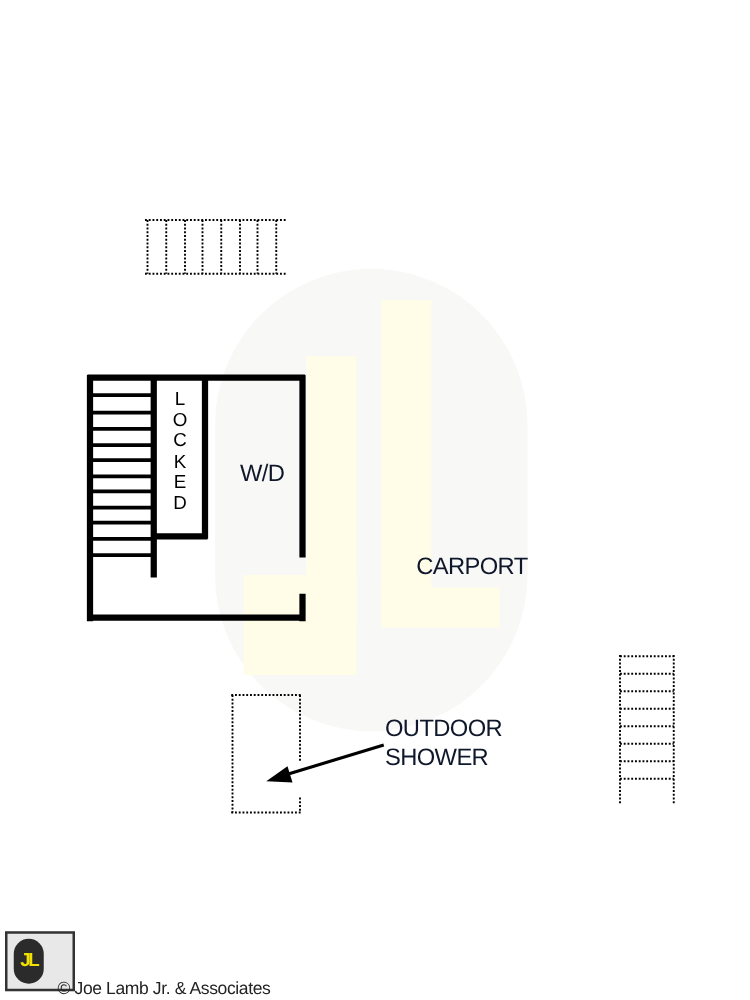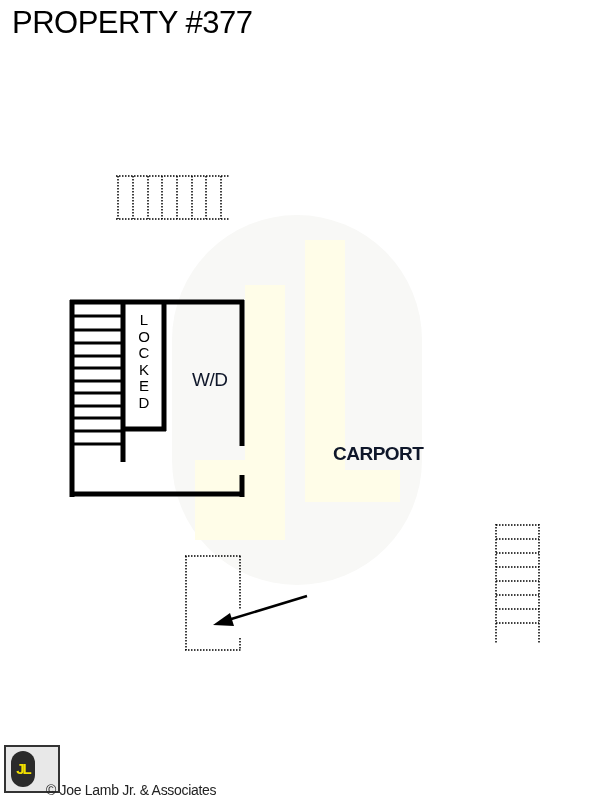--- a/index.html
+++ b/index.html
@@ -12,21 +12,20 @@
   .locked span { display: block; }
   .footer { position: absolute; left: 4px; top: 745px; width: 240px; height: 52px; }
   .logo-box { position: absolute; left: 0; top: 0; width: 56px; height: 48px; border: 2px solid #333; background: #e8e8e8; box-sizing: border-box; }
   .logo-pill { position: absolute; left: 5px; top: 4px; width: 24px; height: 36px; border-radius: 12px; background: #2b2b2b; color: #f2e000; font-weight: bold; font-size: 15px; text-align: center; line-height: 36px; letter-spacing: -2px; }
   .copyright { position: absolute; left: 42px; top: 37px; font-size: 14px; color: #222; letter-spacing: -0.3px; }
 </style>
 </head>
 <body>
 
 <div class="title">
-  <div>PROPERTY #377</div>
 </div>
 
 <svg class="plan" width="600" height="800">
 
   <g>
     <rect x="172" y="215" width="250" height="370" rx="125" ry="125" fill="#f8f8f6"></rect>
     <rect x="245" y="285" width="40" height="215" fill="#fffde8"></rect>
     <rect x="195" y="460" width="90" height="80" fill="#fffde8"></rect>
     <rect x="305" y="240" width="40" height="260" fill="#fffde8"></rect>
     <rect x="305" y="470" width="95" height="32" fill="#fffde8"></rect>
@@ -100,22 +99,24 @@
 <div class="locked">
   <span>L</span>
   <span>O</span>
   <span>C</span>
   <span>K</span>
   <span>E</span>
   <span>D</span>
 </div>
 
 <div class="lbl" style="left:192px; top:369px;">W/D</div>
-<div class="lbl" style="left:333px; top:443px;font-weight:bold;">CARPORT</div>
+<div class="lbl" style="left:333px; top:443px;">CARPORT</div>
 <div class="lbl" style="left:308px; top:572px; line-height:23px;">
+  <div>OUTDOOR</div>
+  <div>SHOWER</div>
 </div>
 
 <div class="footer">
   <div class="logo-box">
     <div class="logo-pill">JL</div>
   </div>
   <div class="copyright">© Joe Lamb Jr. &amp; Associates</div>
 </div>
 
 </body></html>

